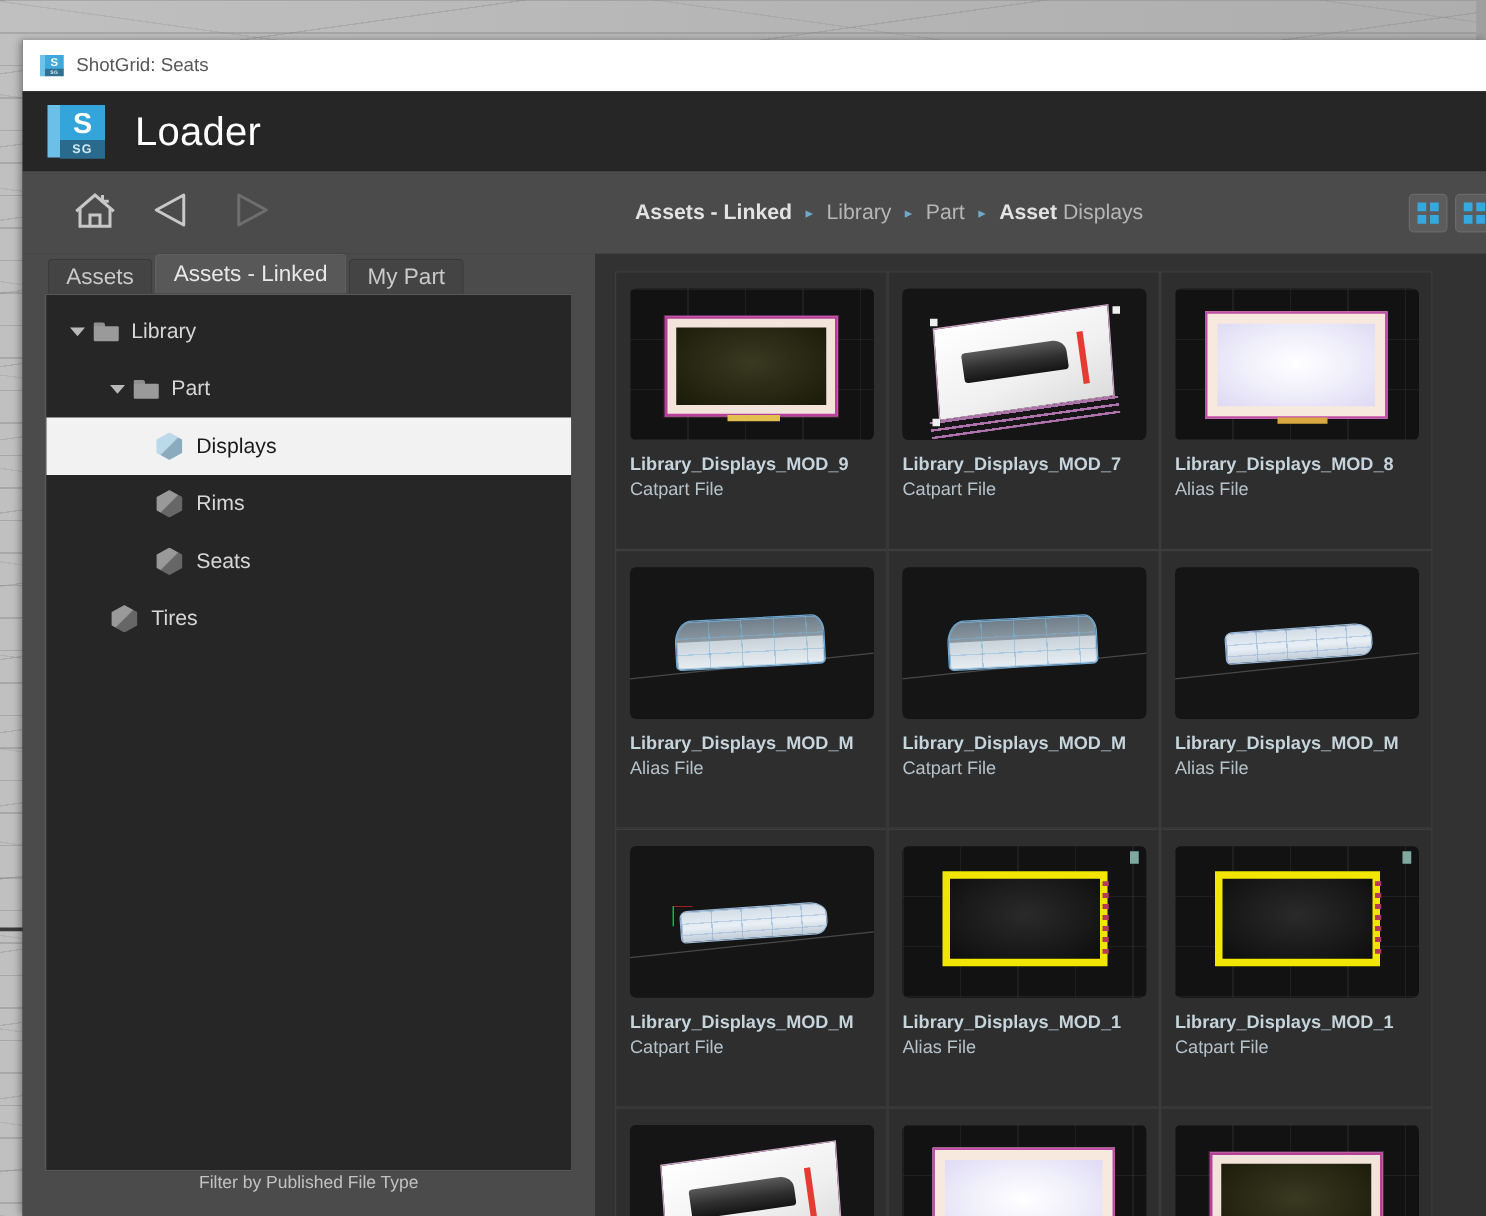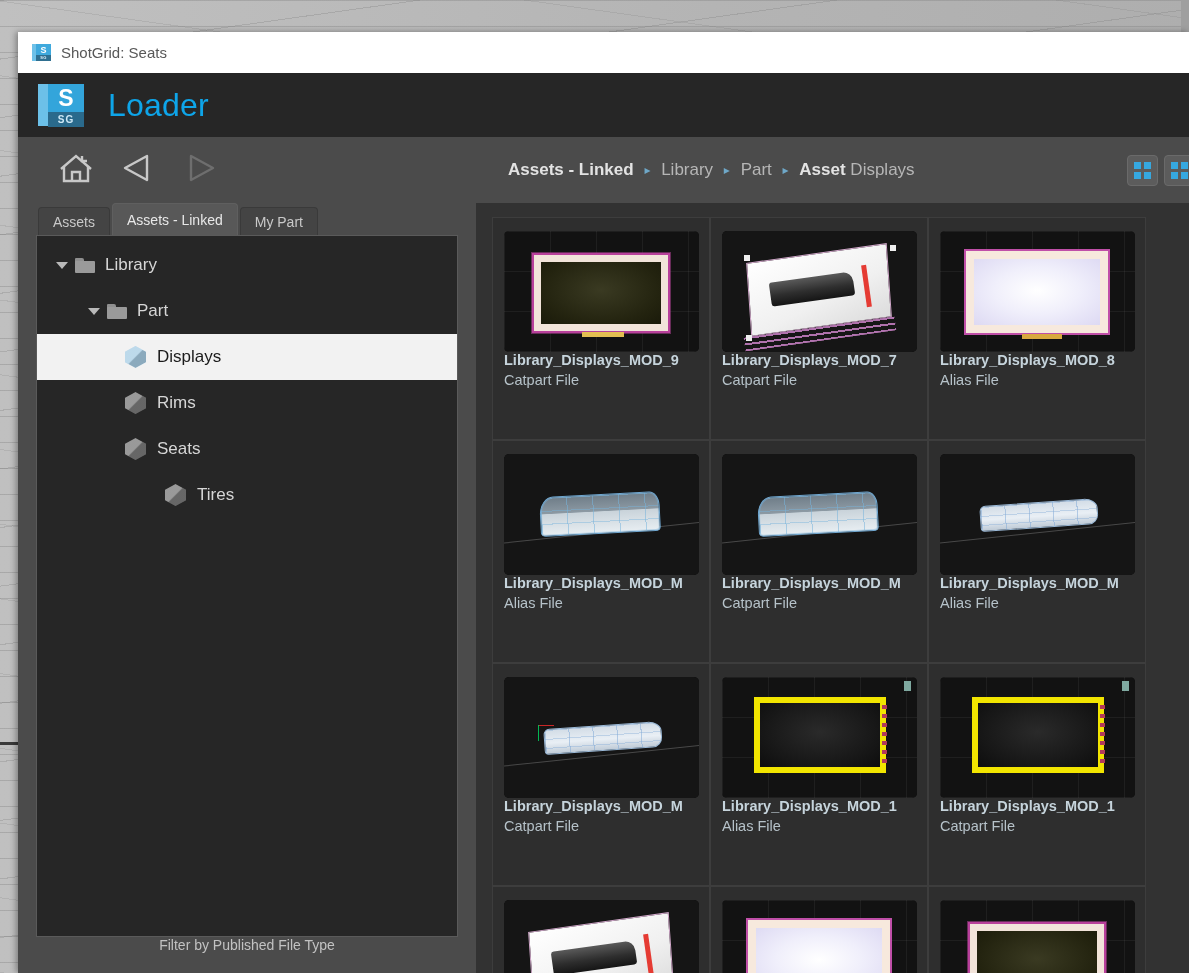--- a/index.html
+++ b/index.html
@@ -126,21 +126,21 @@
     width: 36px; height: 15px;
     background: #2a6a8c;
     color: #cfe9f7;
     font-size: 10px; font-weight: bold;
     display: flex; align-items: center; justify-content: center;
     letter-spacing: 1px;
     font-family: "Liberation Sans", sans-serif;
   }
   #app-title {
     font-size: 32px;
-    color: #0ea5e9;
+    color: #ffffff;
     font-weight: normal;
     letter-spacing: .2px;
     font-family: "Liberation Sans", sans-serif;
   }
 
   
   #navbar {
     height: 66px;
     background: #4b4b4b;
     display: flex;
@@ -217,21 +217,21 @@
     display: flex;
     align-items: flex-end;
     height: 32px;
     gap: 2px;
     padding-left: 2px;
   }
   .tab {
     height: 28px;
     padding: 0 14px;
     display: flex; align-items: center;
-    font-size: 14px;
+    font-size: 18px;
     color: #c9c9c9;
     background: #444444;
     border: 1px solid #3a3a3a;
     border-bottom: none;
     border-radius: 4px 4px 0 0;
     cursor: pointer;
     font-family: "Liberation Sans", sans-serif;
   }
   .tab.active {
     background: #585858;
@@ -388,21 +388,21 @@
   }
   .thumb {
     width: 195px;
     height: 121px;
     border-radius: 5px;
     background: #0b0b0b;
     overflow: hidden;
     position: relative;
   }
   .card-title {
-    margin-top: 0;
+    margin-top: 12px;
     font-size: 14.5px;
     font-weight: bold;
     color: #c6d4dc;
     white-space: nowrap;
     overflow: hidden;
     font-family: "Liberation Sans", sans-serif;
   }
   .card-sub {
     margin-top: 4px;
     font-size: 14.5px;
@@ -701,21 +701,21 @@
                 <i></i>
               </span>
             <span>Rims</span>
           </div>
           <div class="tree-row" style="padding-left:88px;">
             <span class="cube-ico">
                 <i></i>
               </span>
             <span>Seats</span>
           </div>
-          <div class="tree-row" style="padding-left:88px;margin-left:40px;">
+          <div class="tree-row" style="padding-left:52px;">
             <span class="cube-ico">
                 <i></i>
               </span>
             <span>Tires</span>
           </div>
         </div>
 
 
         <div id="filter-label">Filter by Published File Type</div>
       </div>

